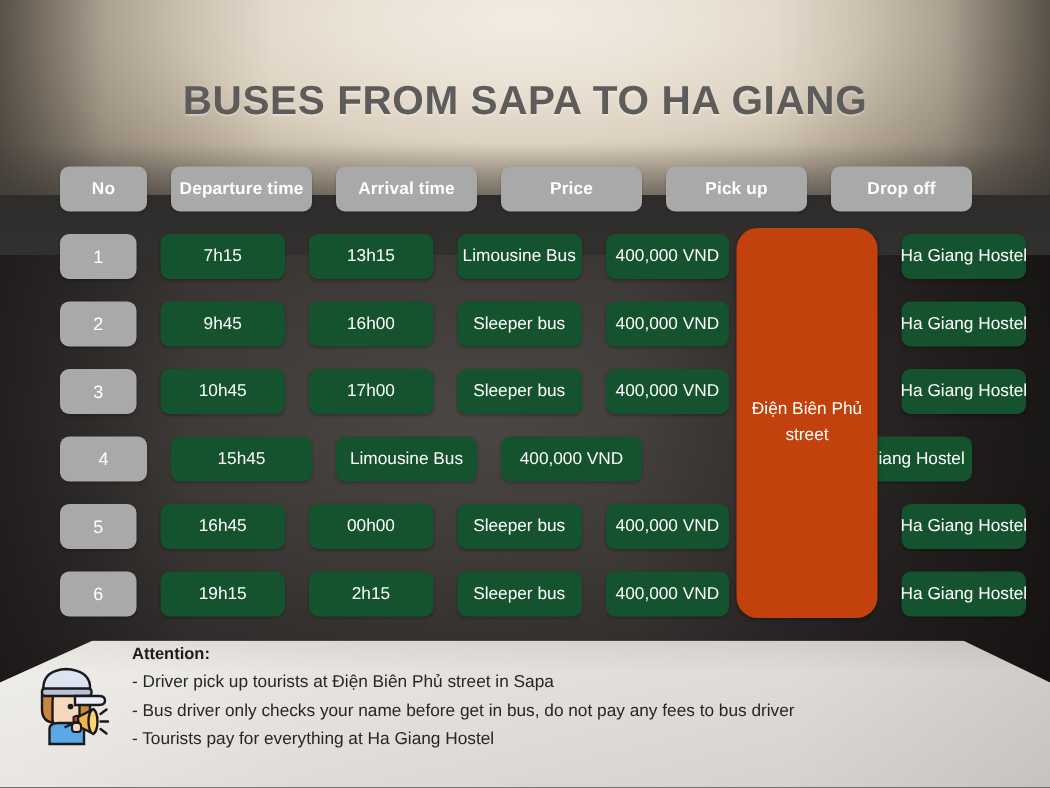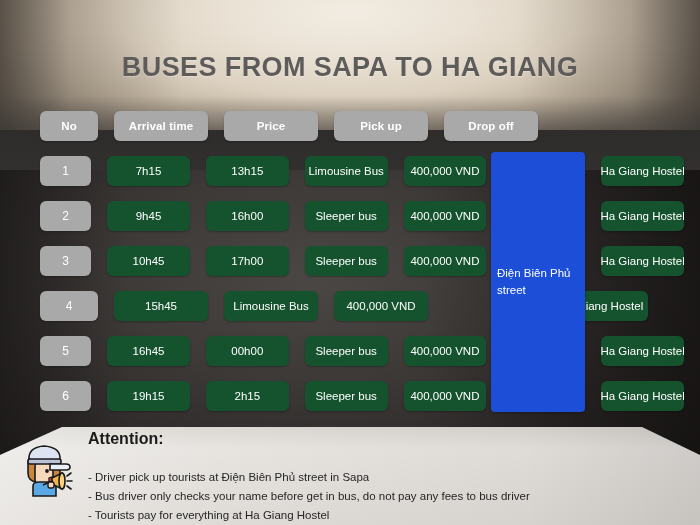--- a/index.html
+++ b/index.html
@@ -138,25 +138,26 @@
   .c-pick  { width: 94px; }
   .c-drop  { width: 94px; margin-right: 16px; }
 
   
   .pickup-merged {
     position: absolute;
     left: 491px;
     top: 152px;
     width: 94px;
     height: 260px;
-    background: #1d4ed8;
-    border-radius: 4px;
+    background: #c2410c;
+    border-radius: 14px;
     display: flex;
     align-items: center;
     justify-content: center;
+    text-align: center;
     color: #ffffff;
     font-size: 11.5px;
     line-height: 17px;
     padding: 0 6px;
     box-shadow: 0 1px 3px rgba(0,0,0,0.3);
   }
   .pickup-spacer { visibility: hidden; }
 
   
   .note-panel {
@@ -184,23 +185,23 @@
     left: 18px; top: 440px;
     width: 56px; height: 58px;
   }
   .note-text {
     position: absolute;
     left: 88px; top: 430px;
     width: 590px;
     color: #1b1b1b;
   }
   .note-title {
-    font-size: 16px;
+    font-size: 11px;
     font-weight: bold;
-    margin-bottom: 20px;
+    margin-bottom: 4px;
   }
   .note-line {
     font-size: 11.5px;
     line-height: 19px;
     color: #262626;
   }
 </style>
 </head>
 <body>
 
@@ -211,20 +212,21 @@
   <div class="bg-fade"></div>
   <div class="bg-dark"></div>
   <div class="bg-dark-right"></div>
 
   <div class="title">BUSES FROM SAPA TO HA GIANG</div>
 
   <div class="table">
 
     <div class="row">
       <div class="cell head c-no">No</div>
+      <div class="cell head c-dep">Departure time</div>
       <div class="cell head c-arr">Arrival time</div>
       <div class="cell head c-price">Price</div>
       <div class="cell head c-pick">Pick up</div>
       <div class="cell head c-drop">Drop off</div>
     </div>
 
     <div class="row">
       <div class="cell num  c-no">1</div>
       <div class="cell data c-dep">7h15</div>
       <div class="cell data c-arr">13h15</div>

